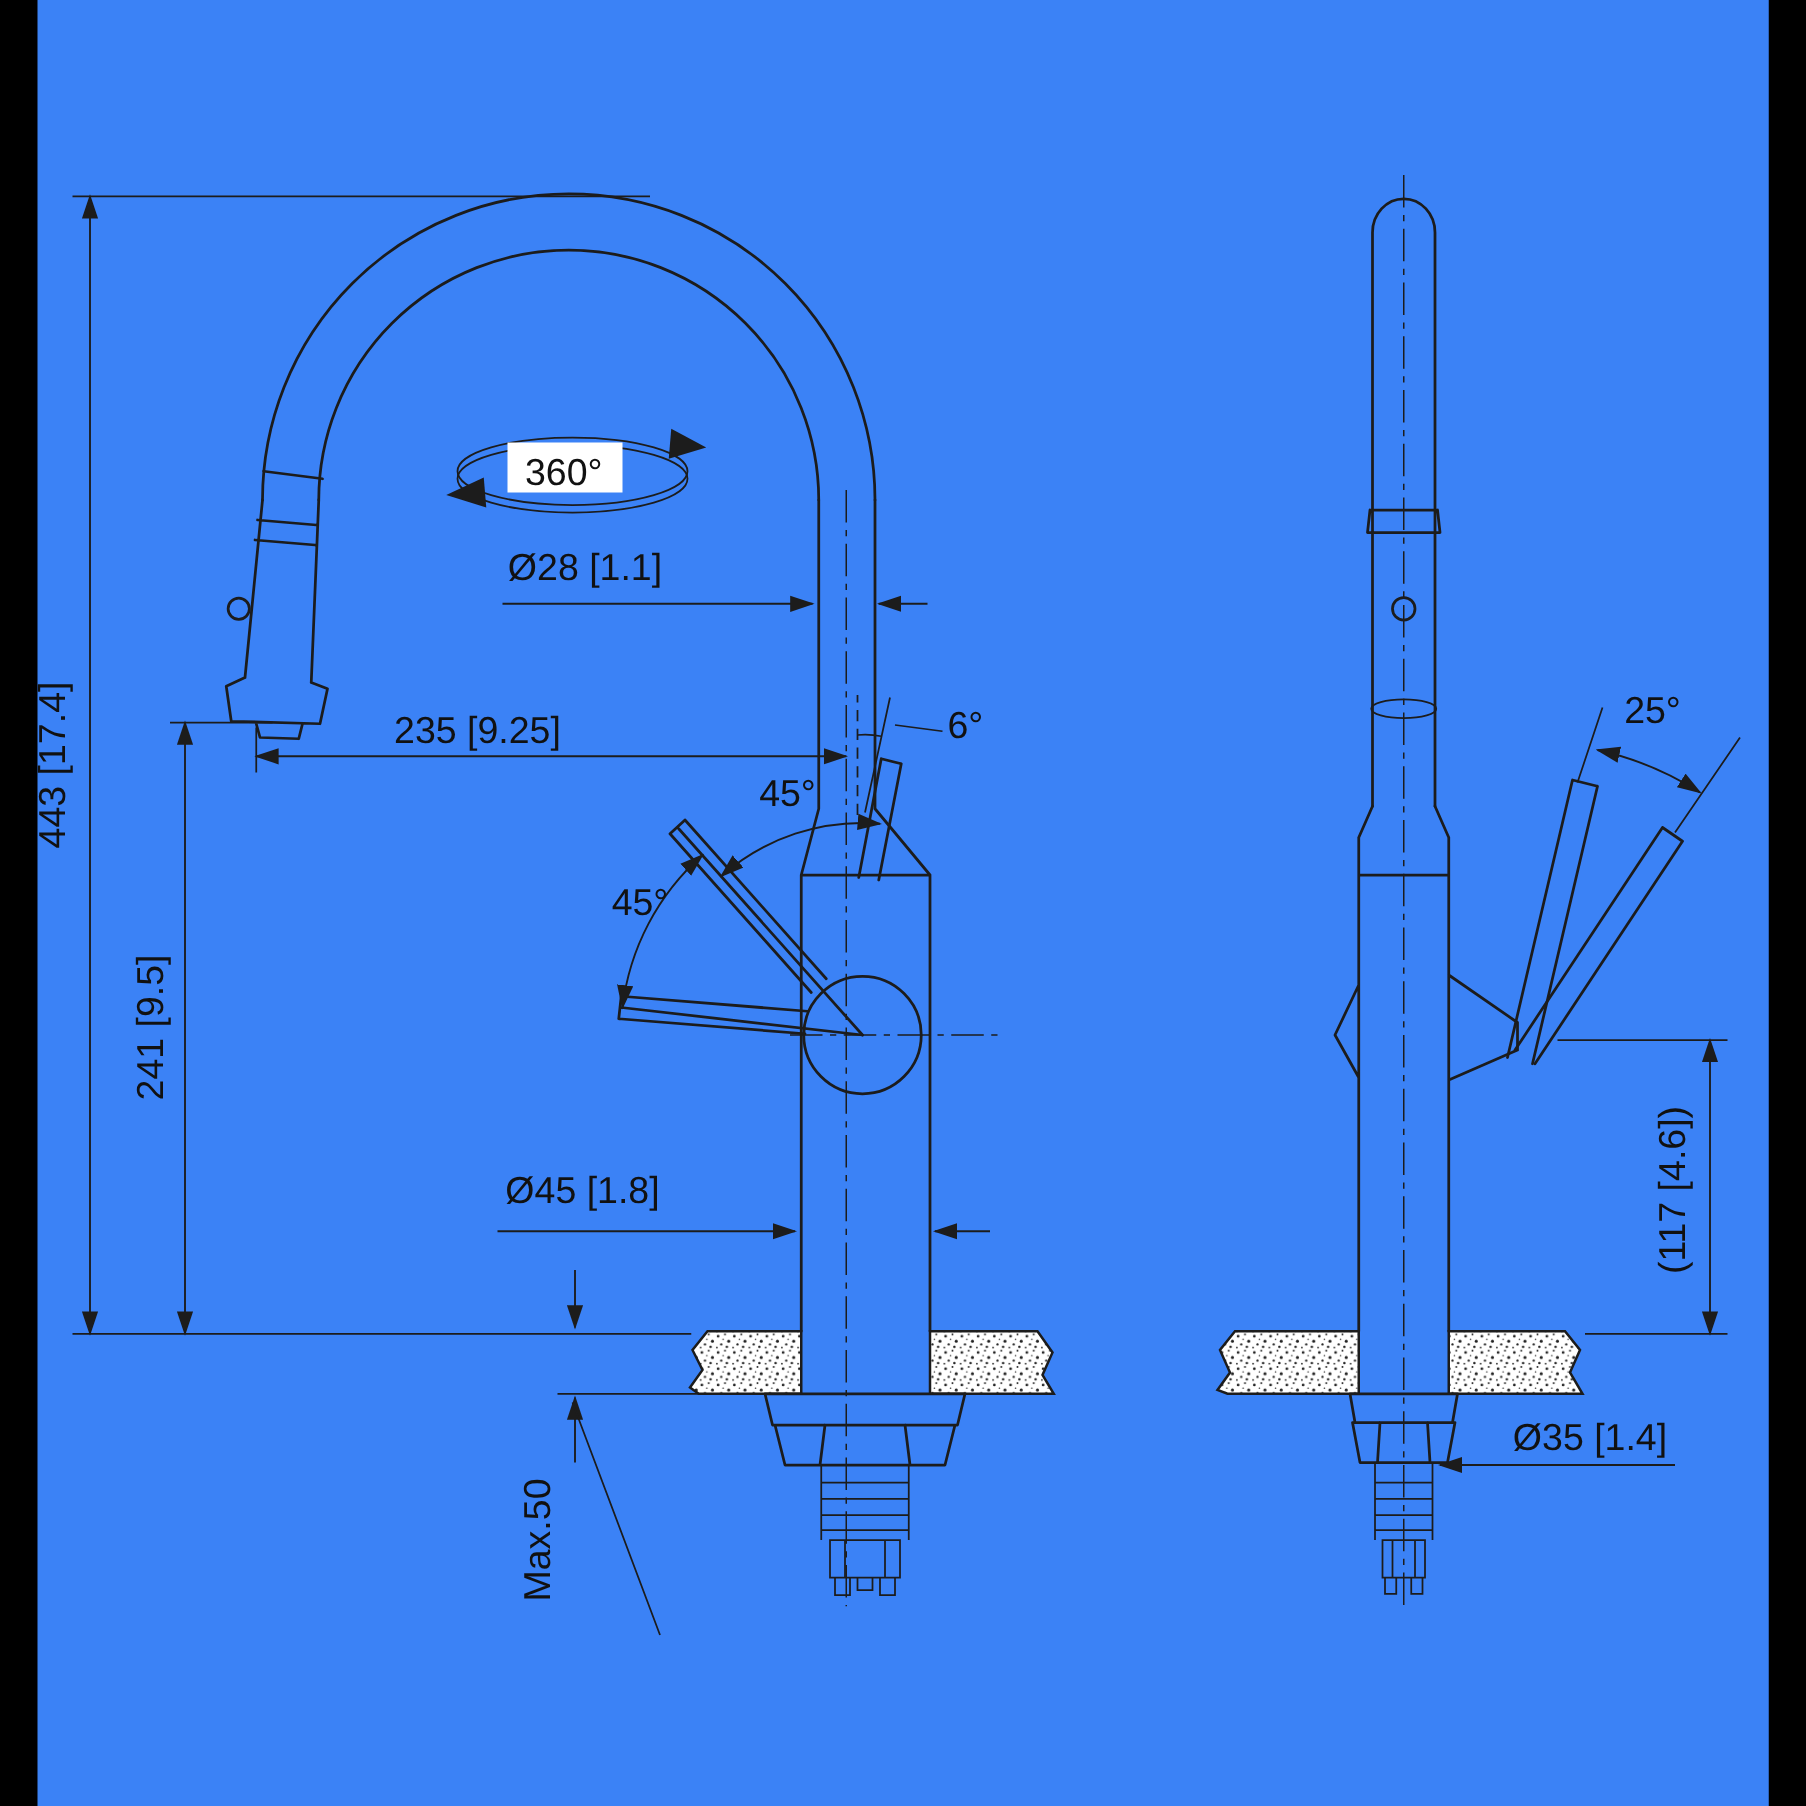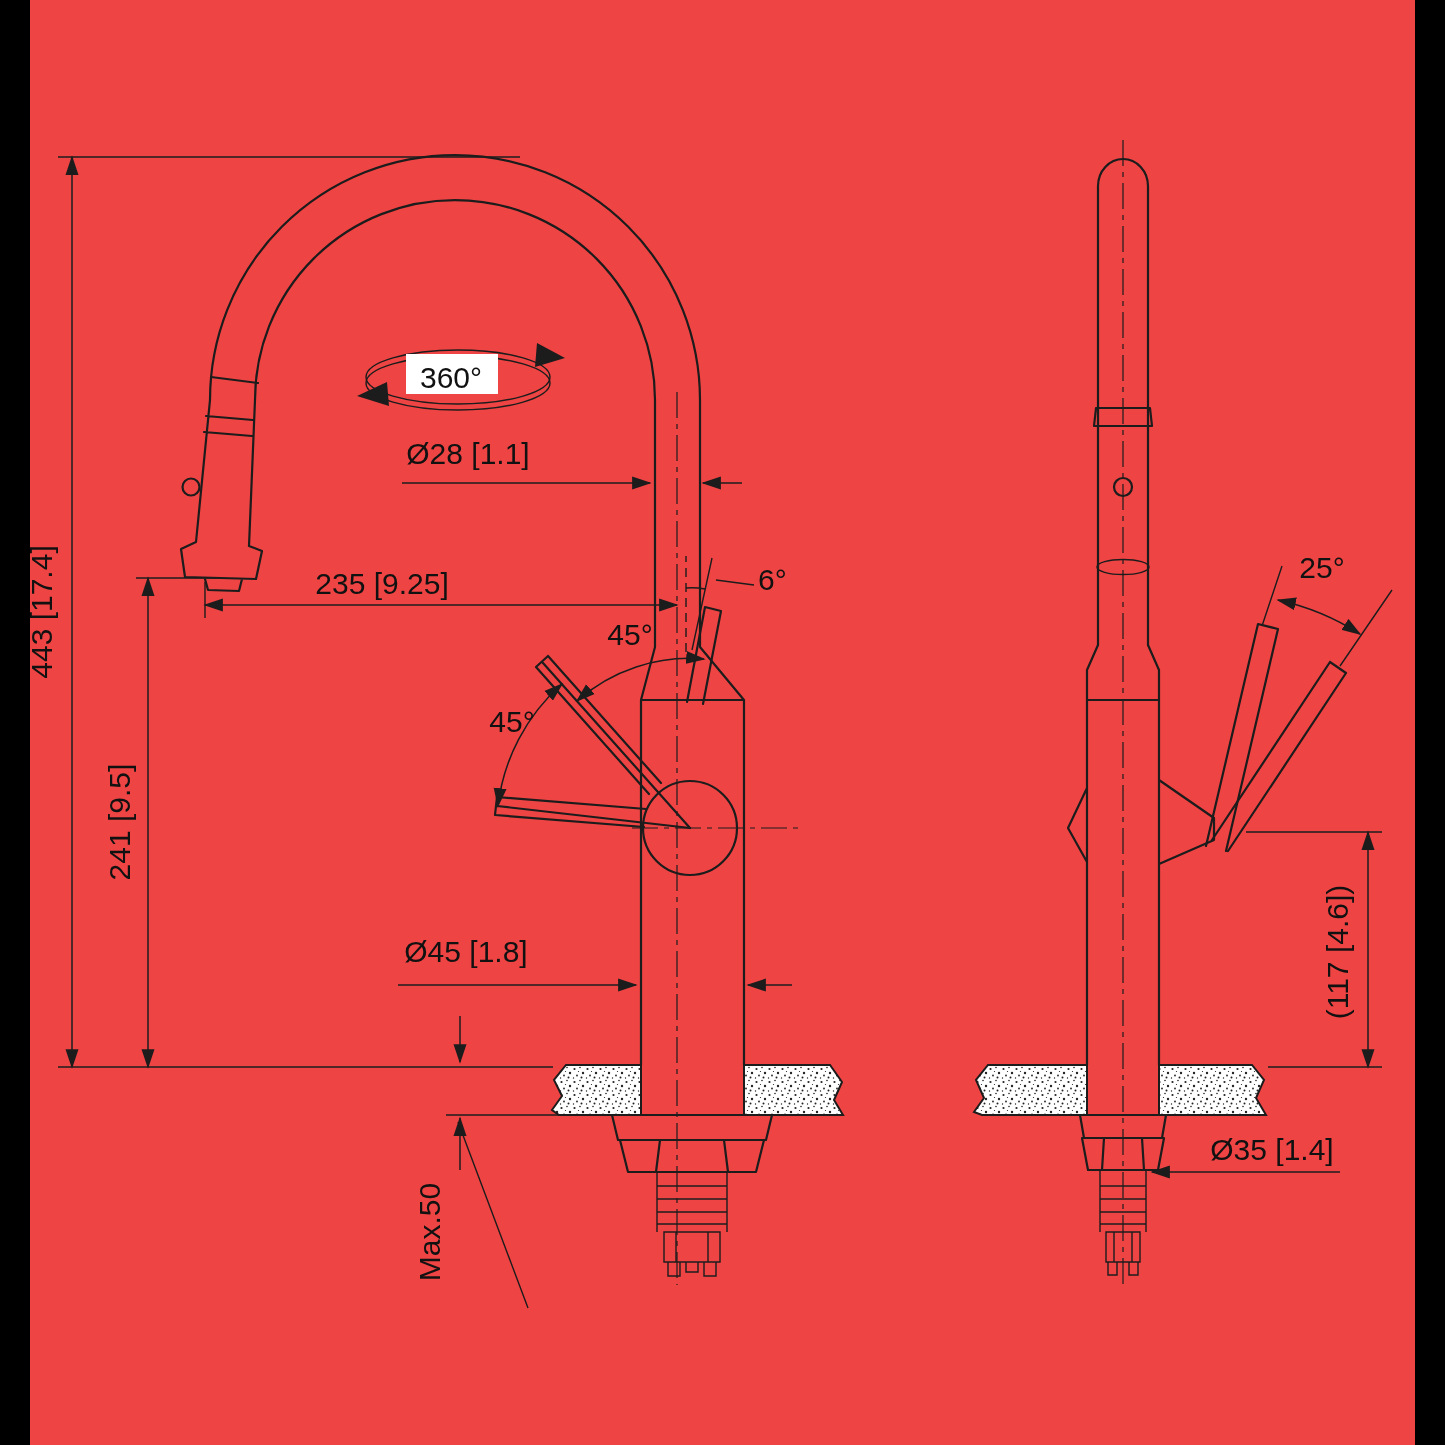--- a/index.html
+++ b/index.html
@@ -1,16 +1,16 @@
 <!DOCTYPE html>
 <html><head>
 <meta charset="utf-8">
 <style>
   html,body { margin:0; padding:0; background:#ffffff; }
-  #canvas-wrap { position:relative; width:1445px; height:1445px; background:#ef4444; overflow:hidden; }
+  #canvas-wrap { position:relative; width:1445px; height:1445px; background:#3b82f6; overflow:hidden; }
   svg { display:block; }
   .outline { fill:none; stroke:#1c1c1c; stroke-width:2.2; stroke-linecap:round; stroke-linejoin:round; }
   .thin    { fill:none; stroke:#1c1c1c; stroke-width:1.4; }
   .dim     { fill:none; stroke:#1c1c1c; stroke-width:1.5; }
   .cl      { fill:none; stroke:#1c1c1c; stroke-width:1.2; stroke-dasharray:26 6 5 6; }
   .dash    { stroke-dasharray:9 6; }
   .slab    { stroke:#1c1c1c; stroke-width:2; }
   text.dimtxt { font-family:"Liberation Sans", sans-serif; font-size:30px; fill:#111111; }
 </style>
 </head>

